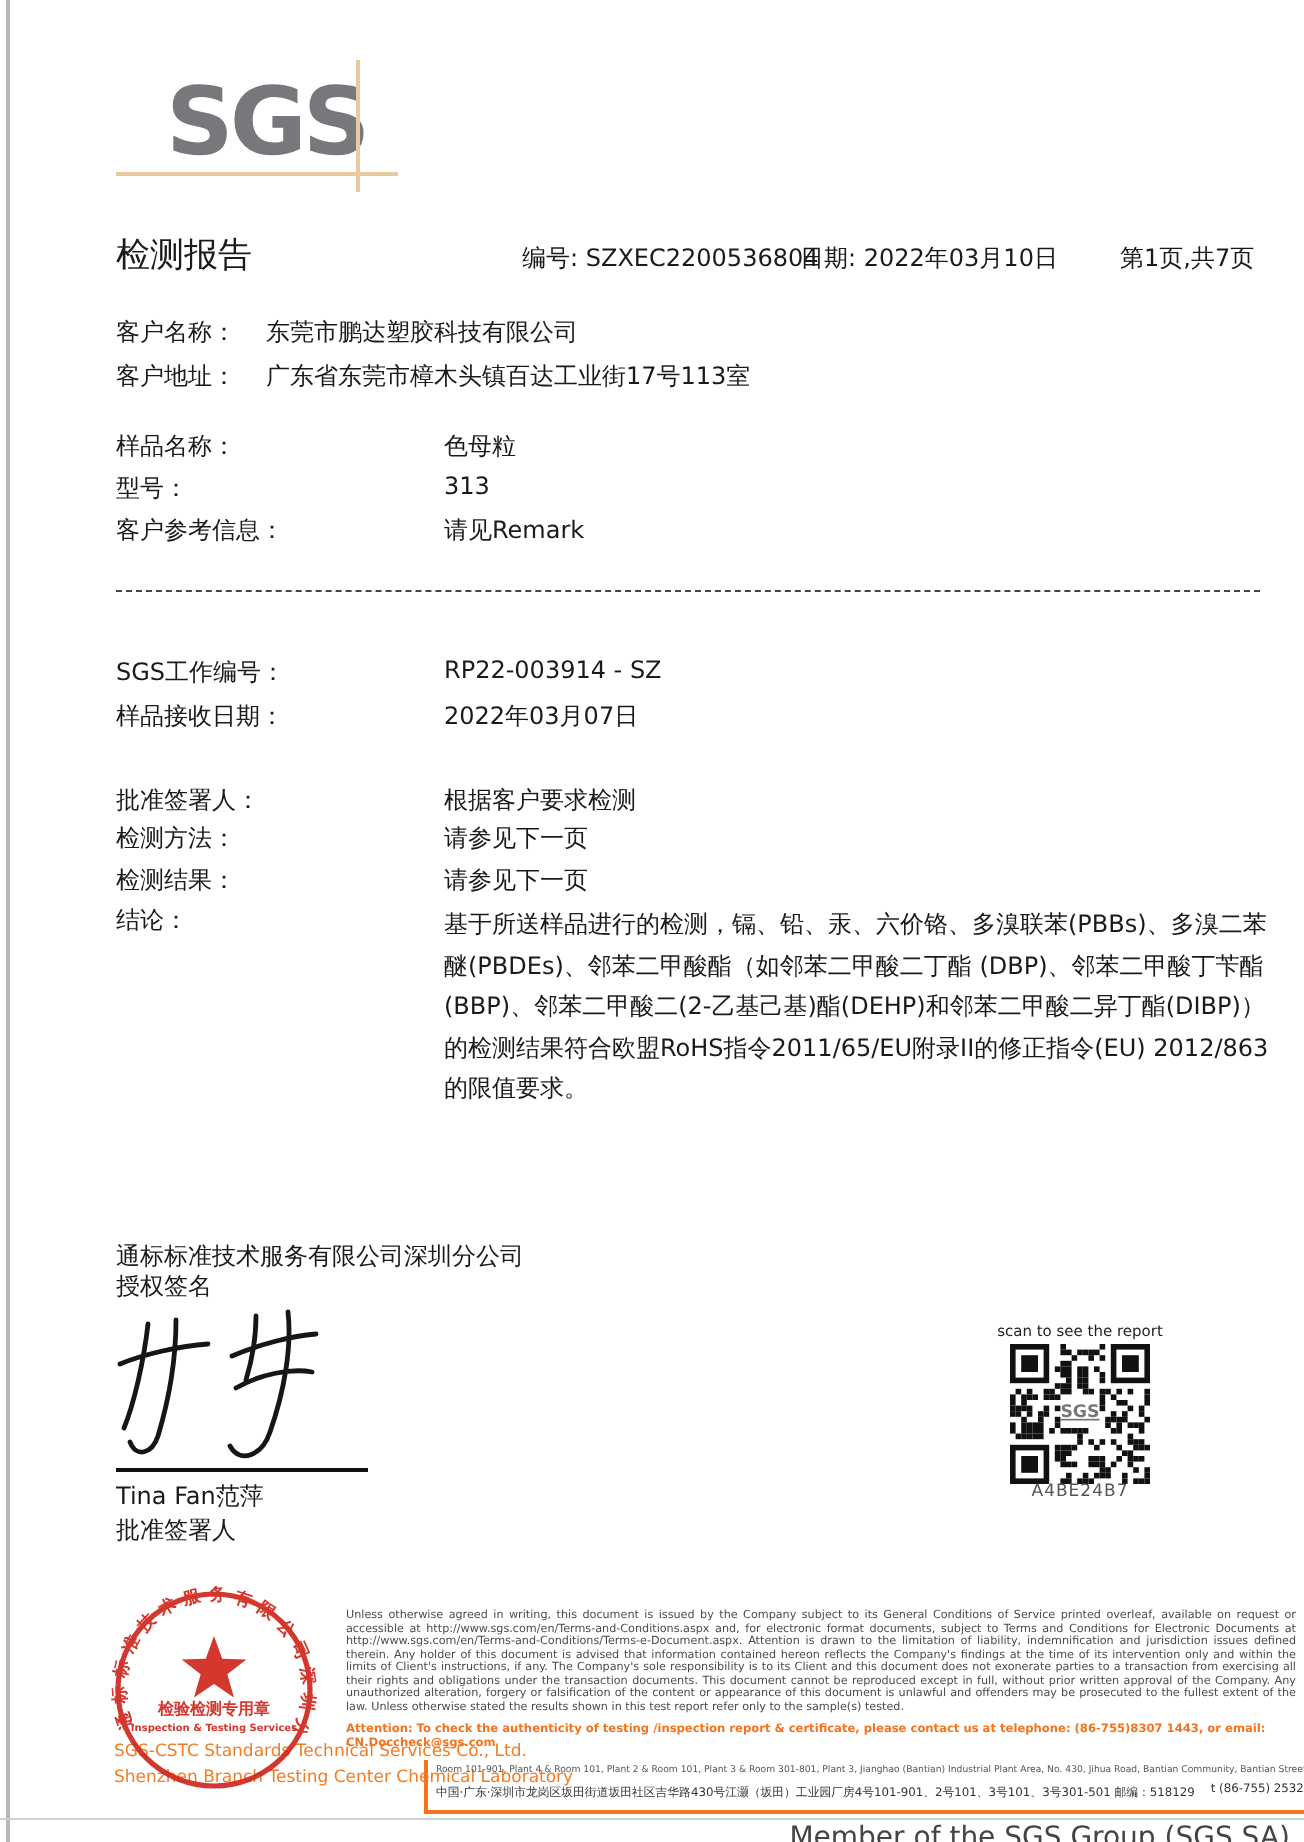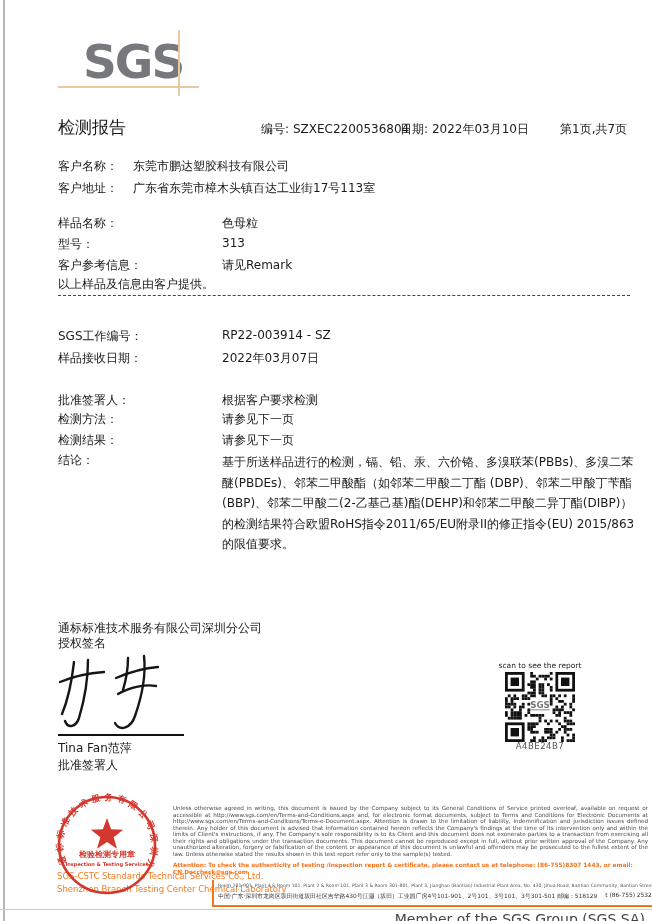--- a/index.html
+++ b/index.html
@@ -96,21 +96,20 @@
     <span>色母粒</span>
   </div>
   <div class="abs frow lw-wide" style="top:236px">
     <span class="lab">型号：</span>
     <span>313</span>
   </div>
   <div class="abs frow lw-wide" style="top:257px">
     <span class="lab">客户参考信息：</span>
     <span>请见Remark</span>
   </div>
-  <div class="abs note" style="top:276px">以上样品及信息由客户提供。</div>
 
   <div class="abs dashed"></div>
 
   <div class="abs frow lw-wide" style="top:328px">
     <span class="lab">SGS工作编号：</span>
     <span>RP22-003914 - SZ</span>
   </div>
   <div class="abs frow lw-wide" style="top:350px">
     <span class="lab">样品接收日期：</span>
     <span>2022年03月07日</span>
@@ -122,21 +121,21 @@
   <div class="abs frow lw-wide" style="top:411px">
     <span class="lab">检测方法：</span>
     <span>请参见下一页</span>
   </div>
   <div class="abs frow lw-wide" style="top:432px">
     <span class="lab">检测结果：</span>
     <span>请参见下一页</span>
   </div>
 
   <div class="abs conc-label">结论：</div>
-  <div class="abs conclusion">基于所送样品进行的检测，镉、铅、汞、六价铬、多溴联苯(PBBs)、多溴二苯醚(PBDEs)、邻苯二甲酸酯（如邻苯二甲酸二丁酯 (DBP)、邻苯二甲酸丁苄酯(BBP)、邻苯二甲酸二(2-乙基己基)酯(DEHP)和邻苯二甲酸二异丁酯(DIBP)）的检测结果符合欧盟RoHS指令2011/65/EU附录II的修正指令(EU) 2015/863的限值要求。</div>
+  <div class="abs conclusion">基于所送样品进行的检测，镉、铅、汞、六价铬、多溴联苯(PBBs)、多溴二苯醚(PBDEs)、邻苯二甲酸酯（如邻苯二甲酸二丁酯 (DBP)、邻苯二甲酸丁苄酯(BBP)、邻苯二甲酸二(2-乙基己基)酯(DEHP)和邻苯二甲酸二异丁酯(DIBP)）的检测结果符合欧盟RoHS指令2011/65/EU附录II的修正指令(EU) 2012/863的限值要求。</div>
 
   <div class="abs sig-company">通标标准技术服务有限公司深圳分公司</div>
   <div class="abs sig-auth">授权签名</div>
 
   <svg class="abs sig-svg" width="150" height="82" viewBox="0 0 150 82">
     <g fill="none" stroke="#161616" stroke-width="2.4" stroke-linecap="round">
       <path d="M8,32 C20,27 38,23 52,22"></path>
       <path d="M22,12 C20,30 15,52 10,64"></path>
       <path d="M36,10 C36,28 33,48 27,68 C24,77 16,79 13,71"></path>
       <path d="M64,28 C78,22 94,18 106,17"></path>

